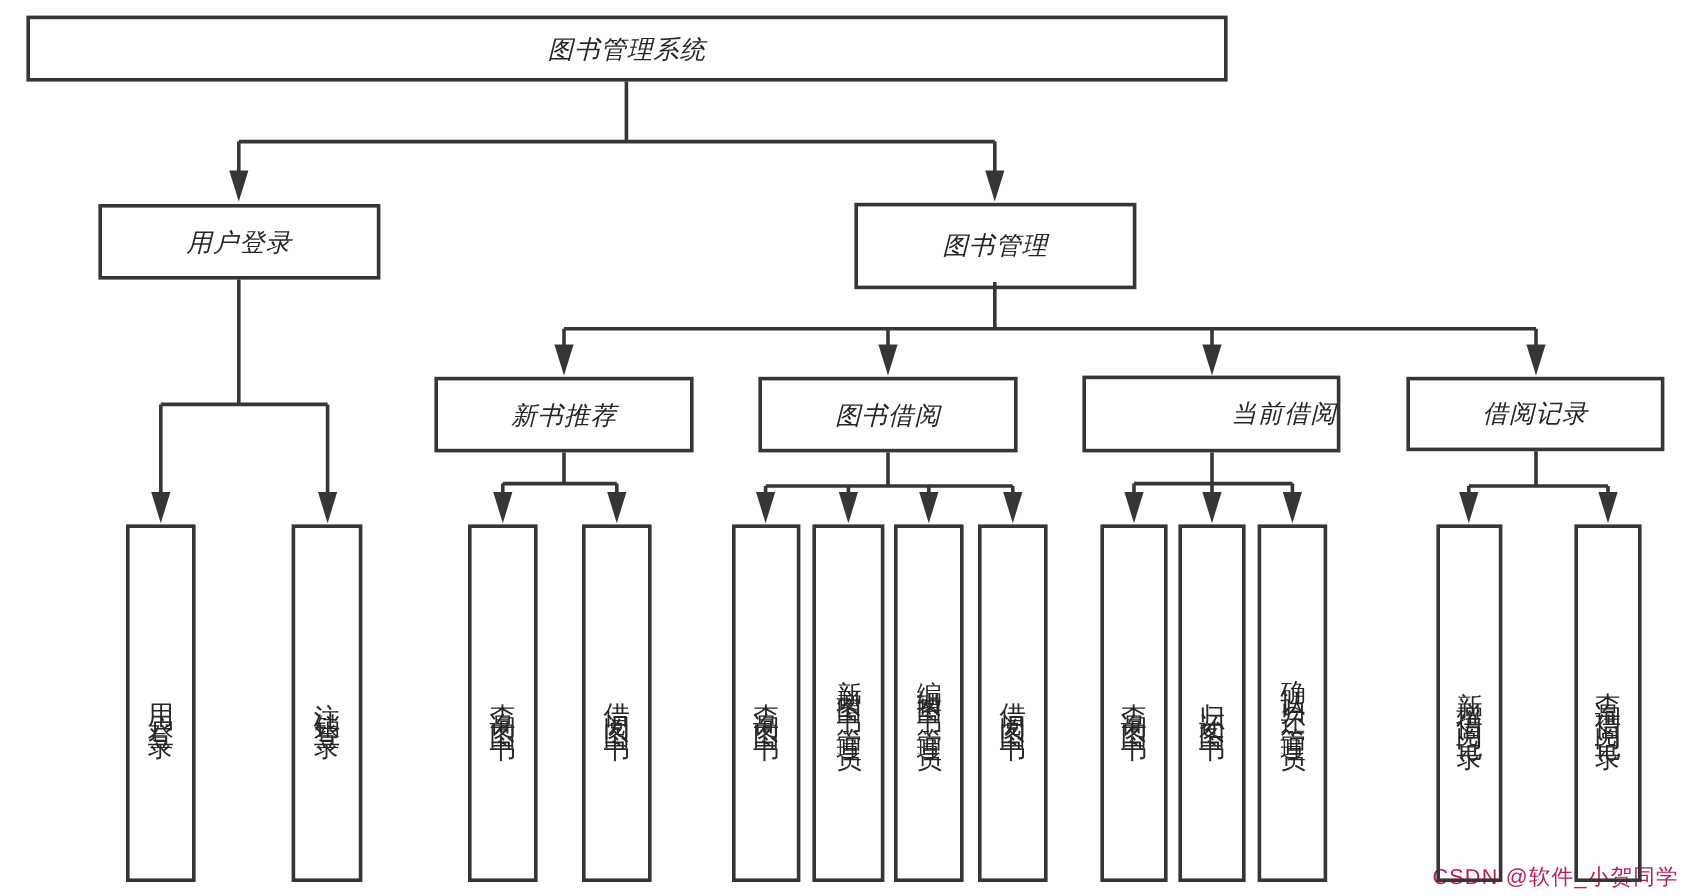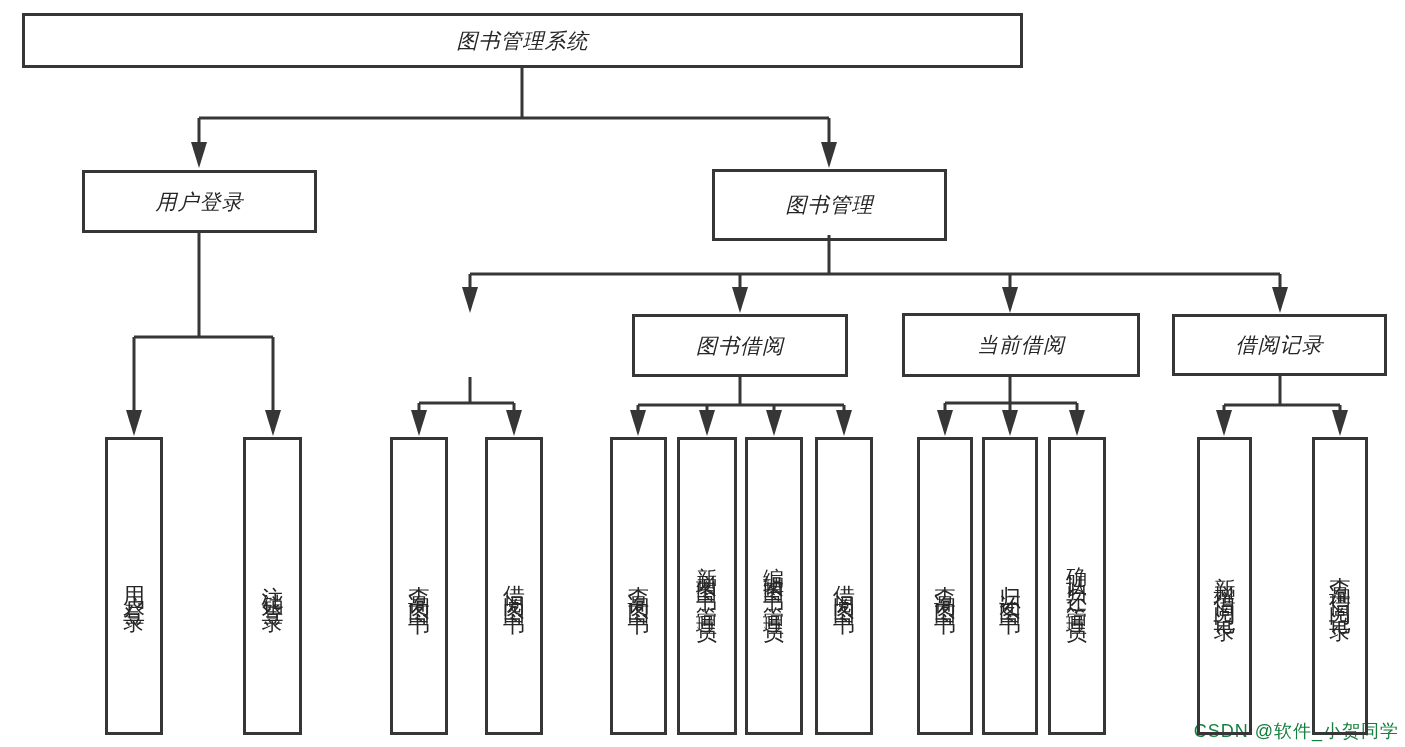--- a/index.html
+++ b/index.html
@@ -13,21 +13,21 @@
   .h-node{font-size:21px;letter-spacing:1px;font-style:italic;}
   .v-node{width:58px;height:298px;}
   .v-node .vtext{
     writing-mode:vertical-rl;font-size:22px;letter-spacing:9px;line-height:1;
     white-space:nowrap;color:#262626;
   }
   .v-node .vtext.long{letter-spacing:8px;font-size:21px;}
   svg.wires{position:absolute;left:0;top:0;z-index:1;}
   .watermark{
     position:absolute;right:6px;bottom:4px;z-index:0;
-    font-size:18px;color:#15803d;letter-spacing:1px;white-space:nowrap;
+    font-size:18px;color:#be185d;letter-spacing:1px;white-space:nowrap;
   }
 </style>
 </head>
 <body>
 
 <div class="stage">
 
   <svg class="wires" width="1405" height="747" viewBox="0 0 1405 747">
     <g stroke="#363636" stroke-width="3" fill="#363636">
 
@@ -84,24 +84,27 @@
     <span>图书管理系统</span>
   </div>
 
   <div class="node h-node" style="left:82px;top:170px;width:235px;height:63px;">
     <span>用户登录</span>
   </div>
   <div class="node h-node" style="left:712px;top:169px;width:235px;height:72px;">
     <span>图书管理</span>
   </div>
 
+  <div class="node h-node" style="left:362px;top:314px;width:216px;height:63px;">
+    <span>新书推荐</span>
+  </div>
   <div class="node h-node" style="left:632px;top:314px;width:216px;height:63px;">
     <span>图书借阅</span>
   </div>
-  <div class="node h-node" style="left:902px;top:313px;width:238px;height:64px;">
+  <div class="node h-node" style="left:902px;top:313px;width:215px;height:64px;justify-content:flex-end;">
     <span>当前借阅</span>
   </div>
   <div class="node h-node" style="left:1172px;top:314px;width:215px;height:62px;">
     <span>借阅记录</span>
   </div>
 
   <div class="node v-node" style="left:105px;top:437px;">
     <span class="vtext">用户登录</span>
   </div>
   <div class="node v-node" style="left:243px;top:437px;width:59px;">

